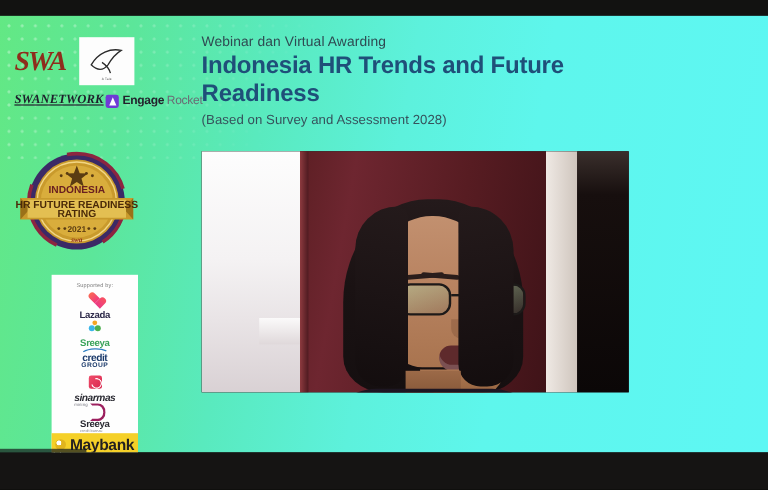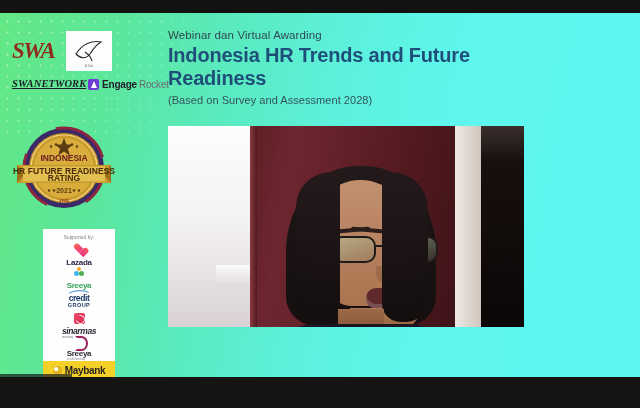--- a/index.html
+++ b/index.html
@@ -97,21 +97,21 @@
   .idscore-mark{ width:9px;height:11px;flex:none; position:relative; }
   .idscore-mark::after{ content:""; position:absolute; left:0; top:0; width:9px; height:11px;
     border:2px solid #9c1f5e; border-radius:0 60% 60% 0; border-left-color:transparent; }
   .idscore-txt{ line-height:1;}
   .idscore-txt .a{ font-size:8px; font-weight:bold; color:#2b2b33; letter-spacing:-.3px; display:block;}
   .idscore-txt .b{ font-size:3.2px; color:#8a8a92; display:block; }
   .maybank-row{ background:#f5d028; height:18px; margin:2px -4px 0 -4px;
     display:flex; align-items:center; justify-content:center; gap:3px;}
   .mb-mark{ width:9px;height:9px;border-radius:50%;flex:none;
     background:radial-gradient(circle at 35% 35%, #fff 0 25%, #e0b41e 26% 100%); }
-  .maybank{ font-size:10px; font-weight:bold; color:#231f20; letter-spacing:-.3px; }
+  .maybank{ font-size:13px; font-weight:bold; color:#231f20; letter-spacing:-.3px; }
 
   
   .head { position:absolute; left:168px; top:16px; width:400px; }
   .kicker { font-size:11.5px; color:#2f4a52; letter-spacing:.1px; margin-bottom:3px; }
   .h1 { font-size:20px; font-weight:bold; color:#1f4f79; line-height:1.14; letter-spacing:-.2px; }
   .sub { font-size:11px; color:#36525c; margin-top:4px; letter-spacing:.05px; }
 
   
   .video {
     position:absolute; left:168px; top:113px; width:356px; height:201px;

